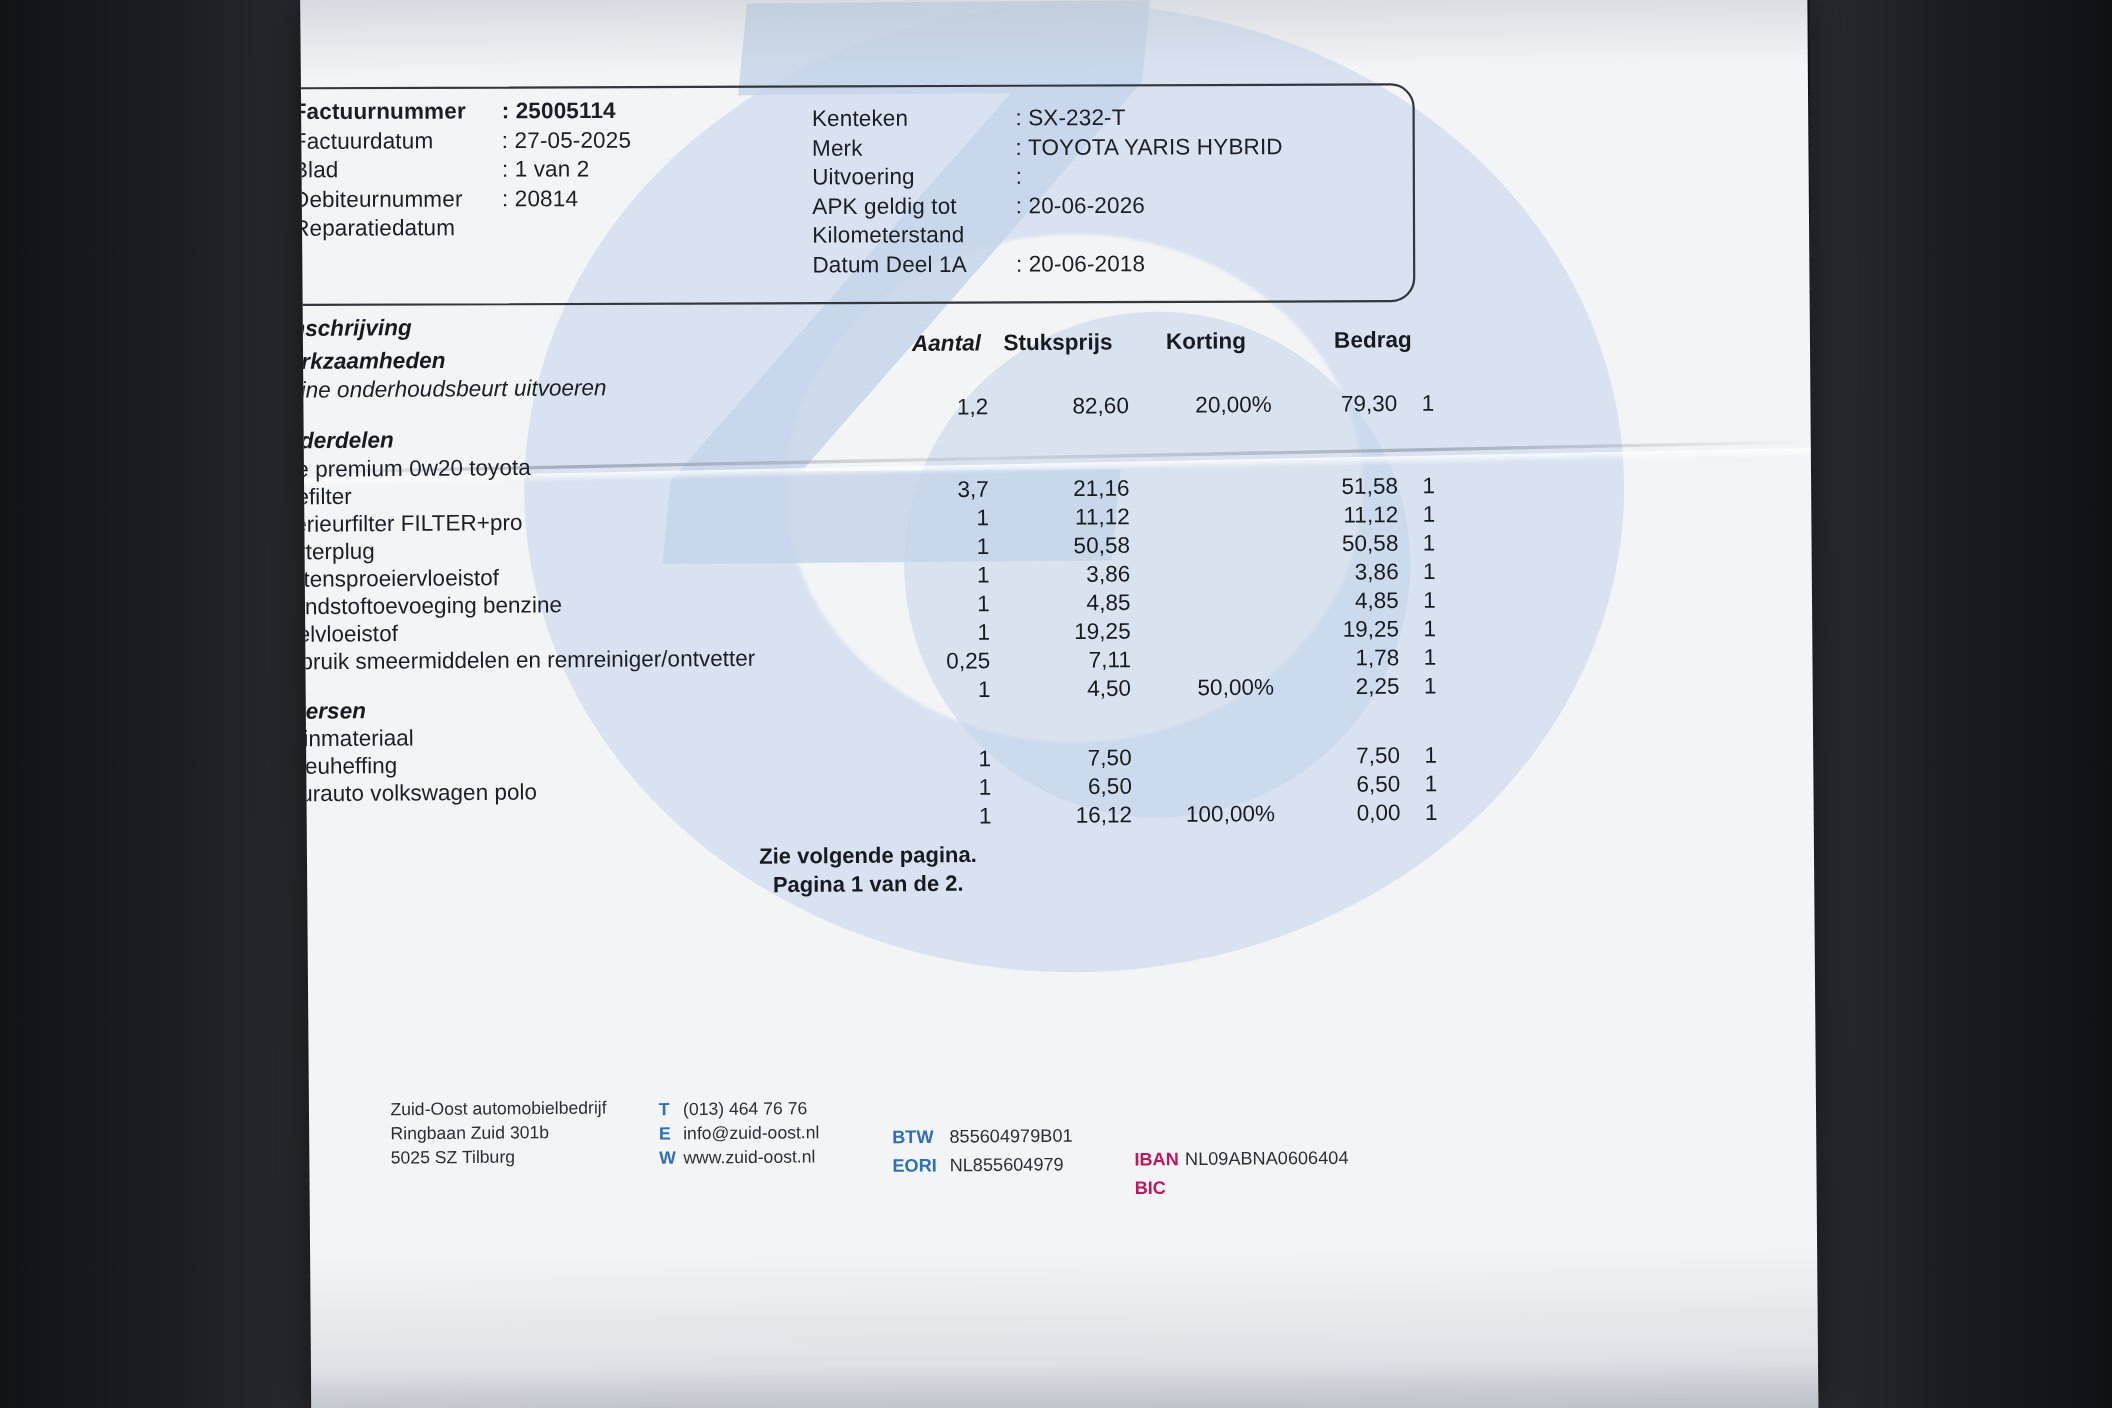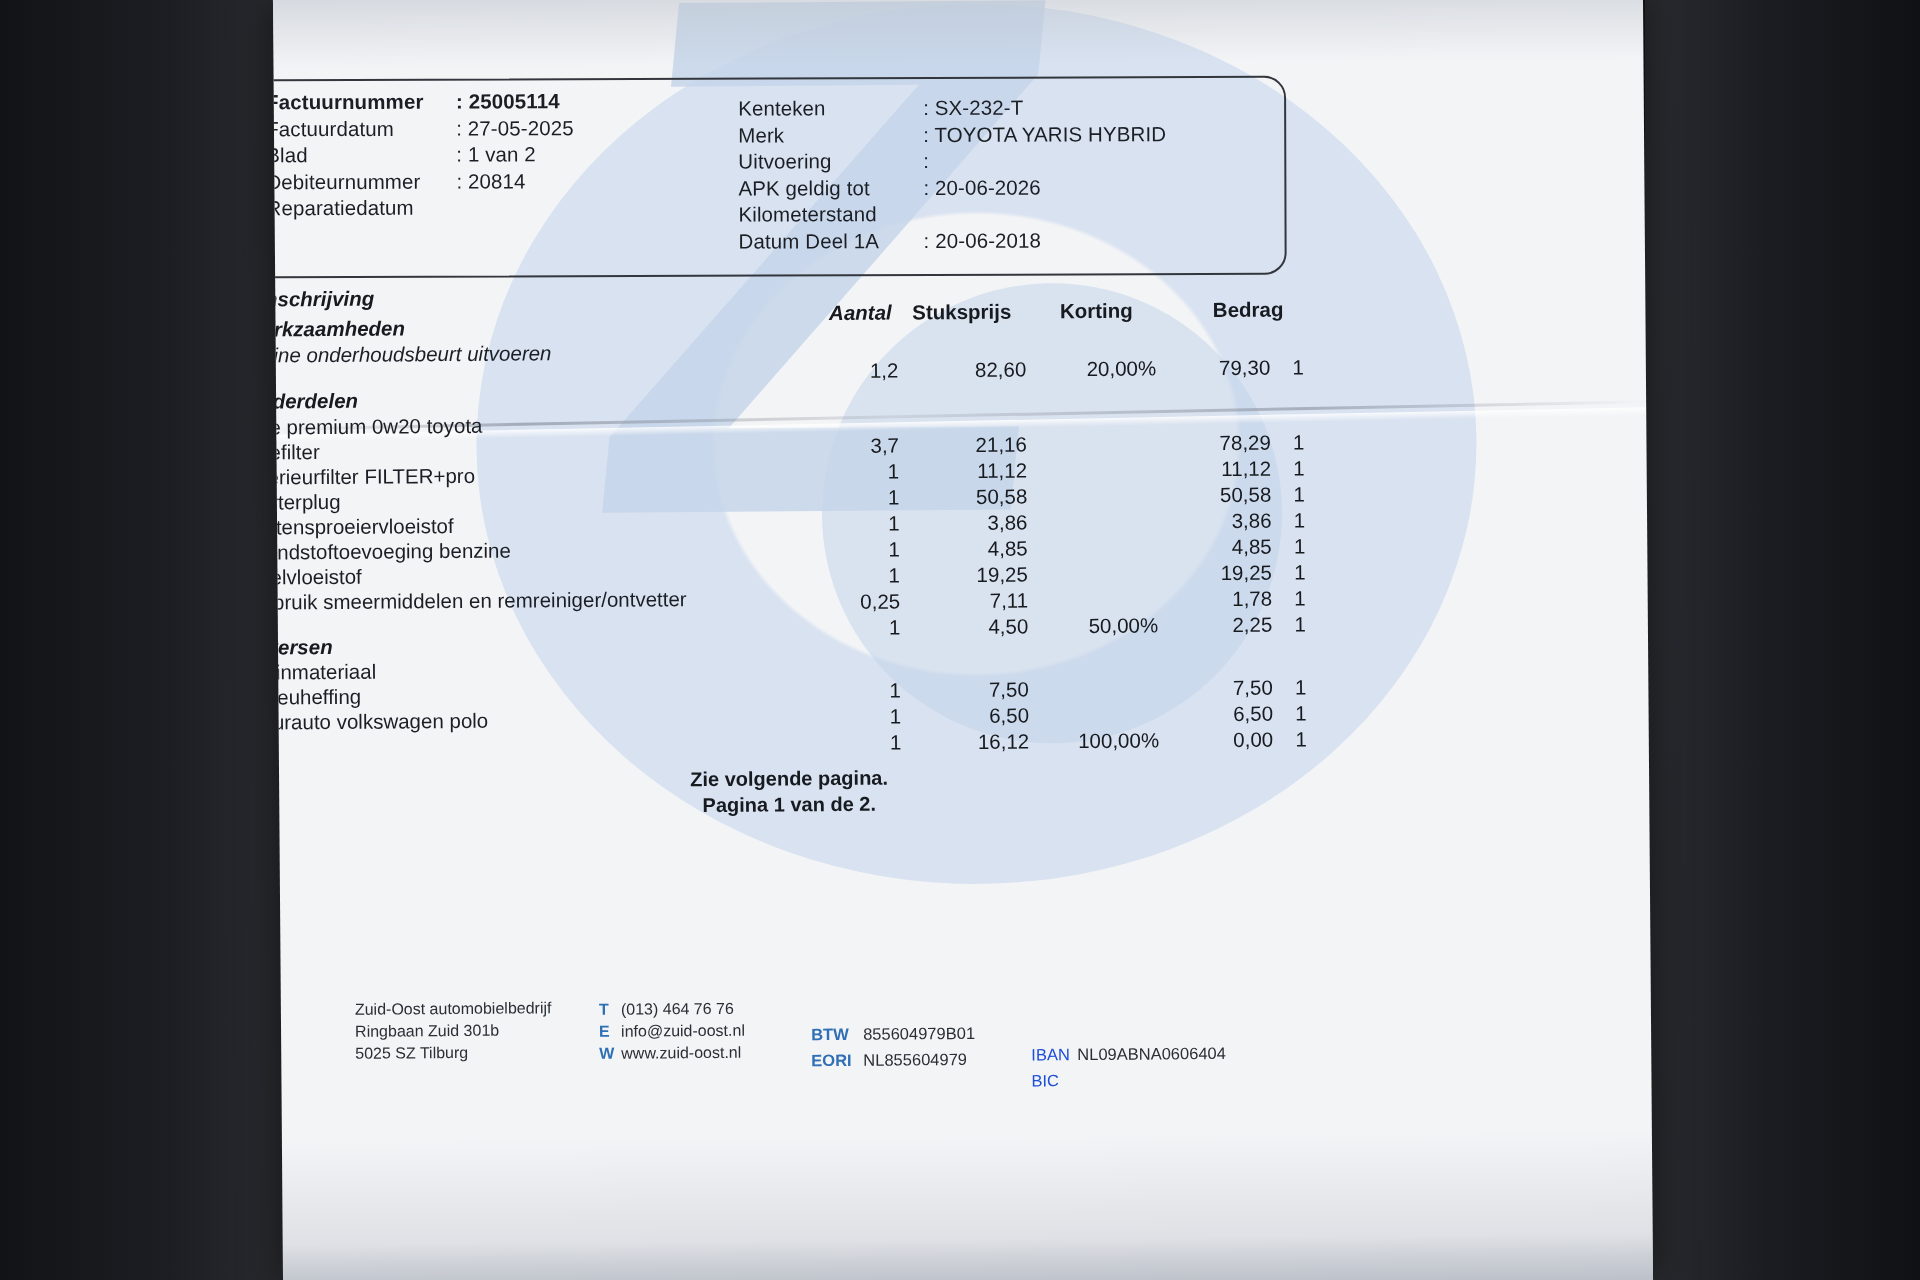--- a/index.html
+++ b/index.html
@@ -211,21 +211,21 @@
     width: 1220px;
     font-size: 16px;
     color: #2a2f36;
   }
   .f-addr { position: absolute; left: 14px; top: 0; line-height: 22px; font-size: 16px; }
   .f-contact { position: absolute; left: 258px; top: 2px; line-height: 22px; font-size: 16px; }
   .f-contact .lab { display:inline-block; width: 22px; color: #2f6fb5; font-weight: 700; }
   .f-fiscal { position: absolute; left: 470px; top: 26px; line-height: 26px; font-size: 16.5px; }
   .f-fiscal .lab { display:inline-block; width: 52px; color: #2f6fb5; font-weight: 700; }
   .f-bank { position: absolute; left: 690px; top: 48px; line-height: 26px; font-size: 16.5px; }
-  .f-bank .lab { display:inline-block; width: 46px; color: #1d4ed8; font-weight: 400; }
+  .f-bank .lab { display:inline-block; width: 46px; color: #be185d; font-weight: 700; }
   .cut { position:absolute; left:0; top: 1245px; width: 100%; height: 50px; background: linear-gradient(180deg, rgba(200,205,214,0), rgba(160,166,176,.5)); }
 </style>
 </head>
 <body>
 
 <div class="photo">
 
   <div class="dark-left"></div>
   <div class="dark-right"></div>
 
@@ -324,21 +324,21 @@
         <div class="desc" style="top:203px">Carterplug</div>
         <div class="desc" style="top:228px">Ruitensproeiervloeistof</div>
         <div class="desc" style="top:253px">Brandstoftoevoeging benzine</div>
         <div class="desc" style="top:278px">Koelvloeistof</div>
         <div class="desc" style="top:303px">Gebruik smeermiddelen en remreiniger/ontvetter</div>
 
         <div class="nums" style="top:151px">
           <span class="n-aantal">3,7</span>
           <span class="n-stuk">21,16</span>
           <span class="n-korting"></span>
-          <span class="n-bedrag">78,29</span>
+          <span class="n-bedrag">51,58</span>
           <span class="n-tax">1</span>
         </div>
         <div class="nums" style="top:177px">
           <span class="n-aantal">1</span>
           <span class="n-stuk">11,12</span>
           <span class="n-korting"></span>
           <span class="n-bedrag">11,12</span>
           <span class="n-tax">1</span>
         </div>
         <div class="nums" style="top:203px">

